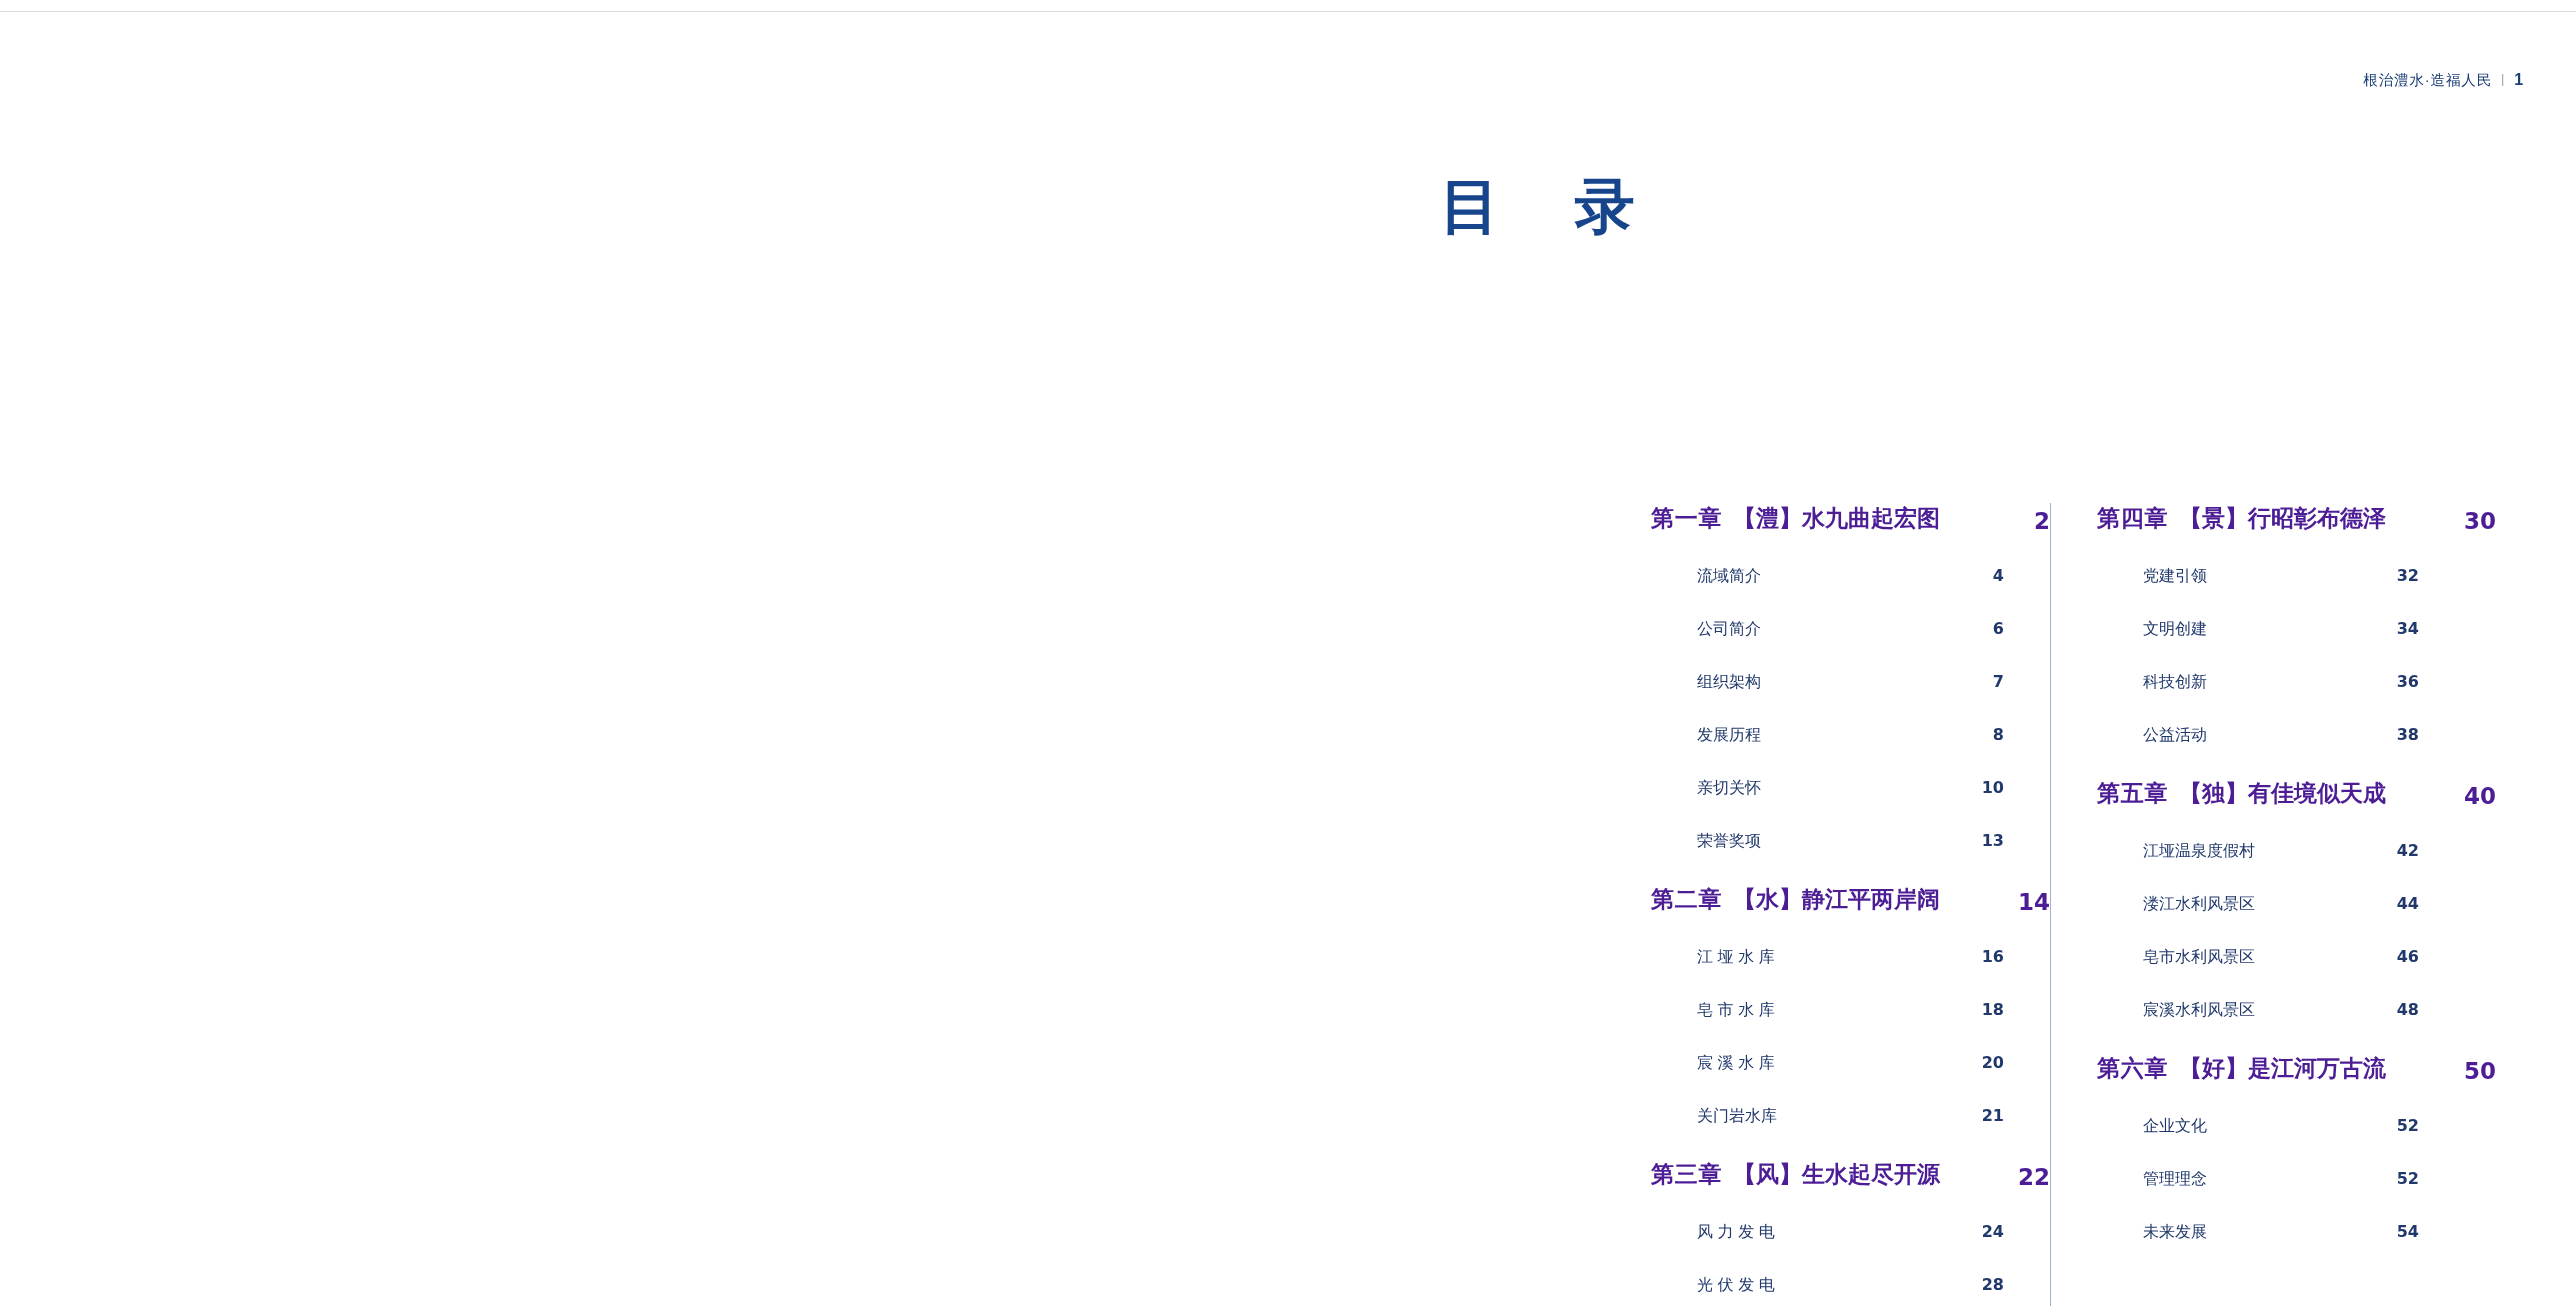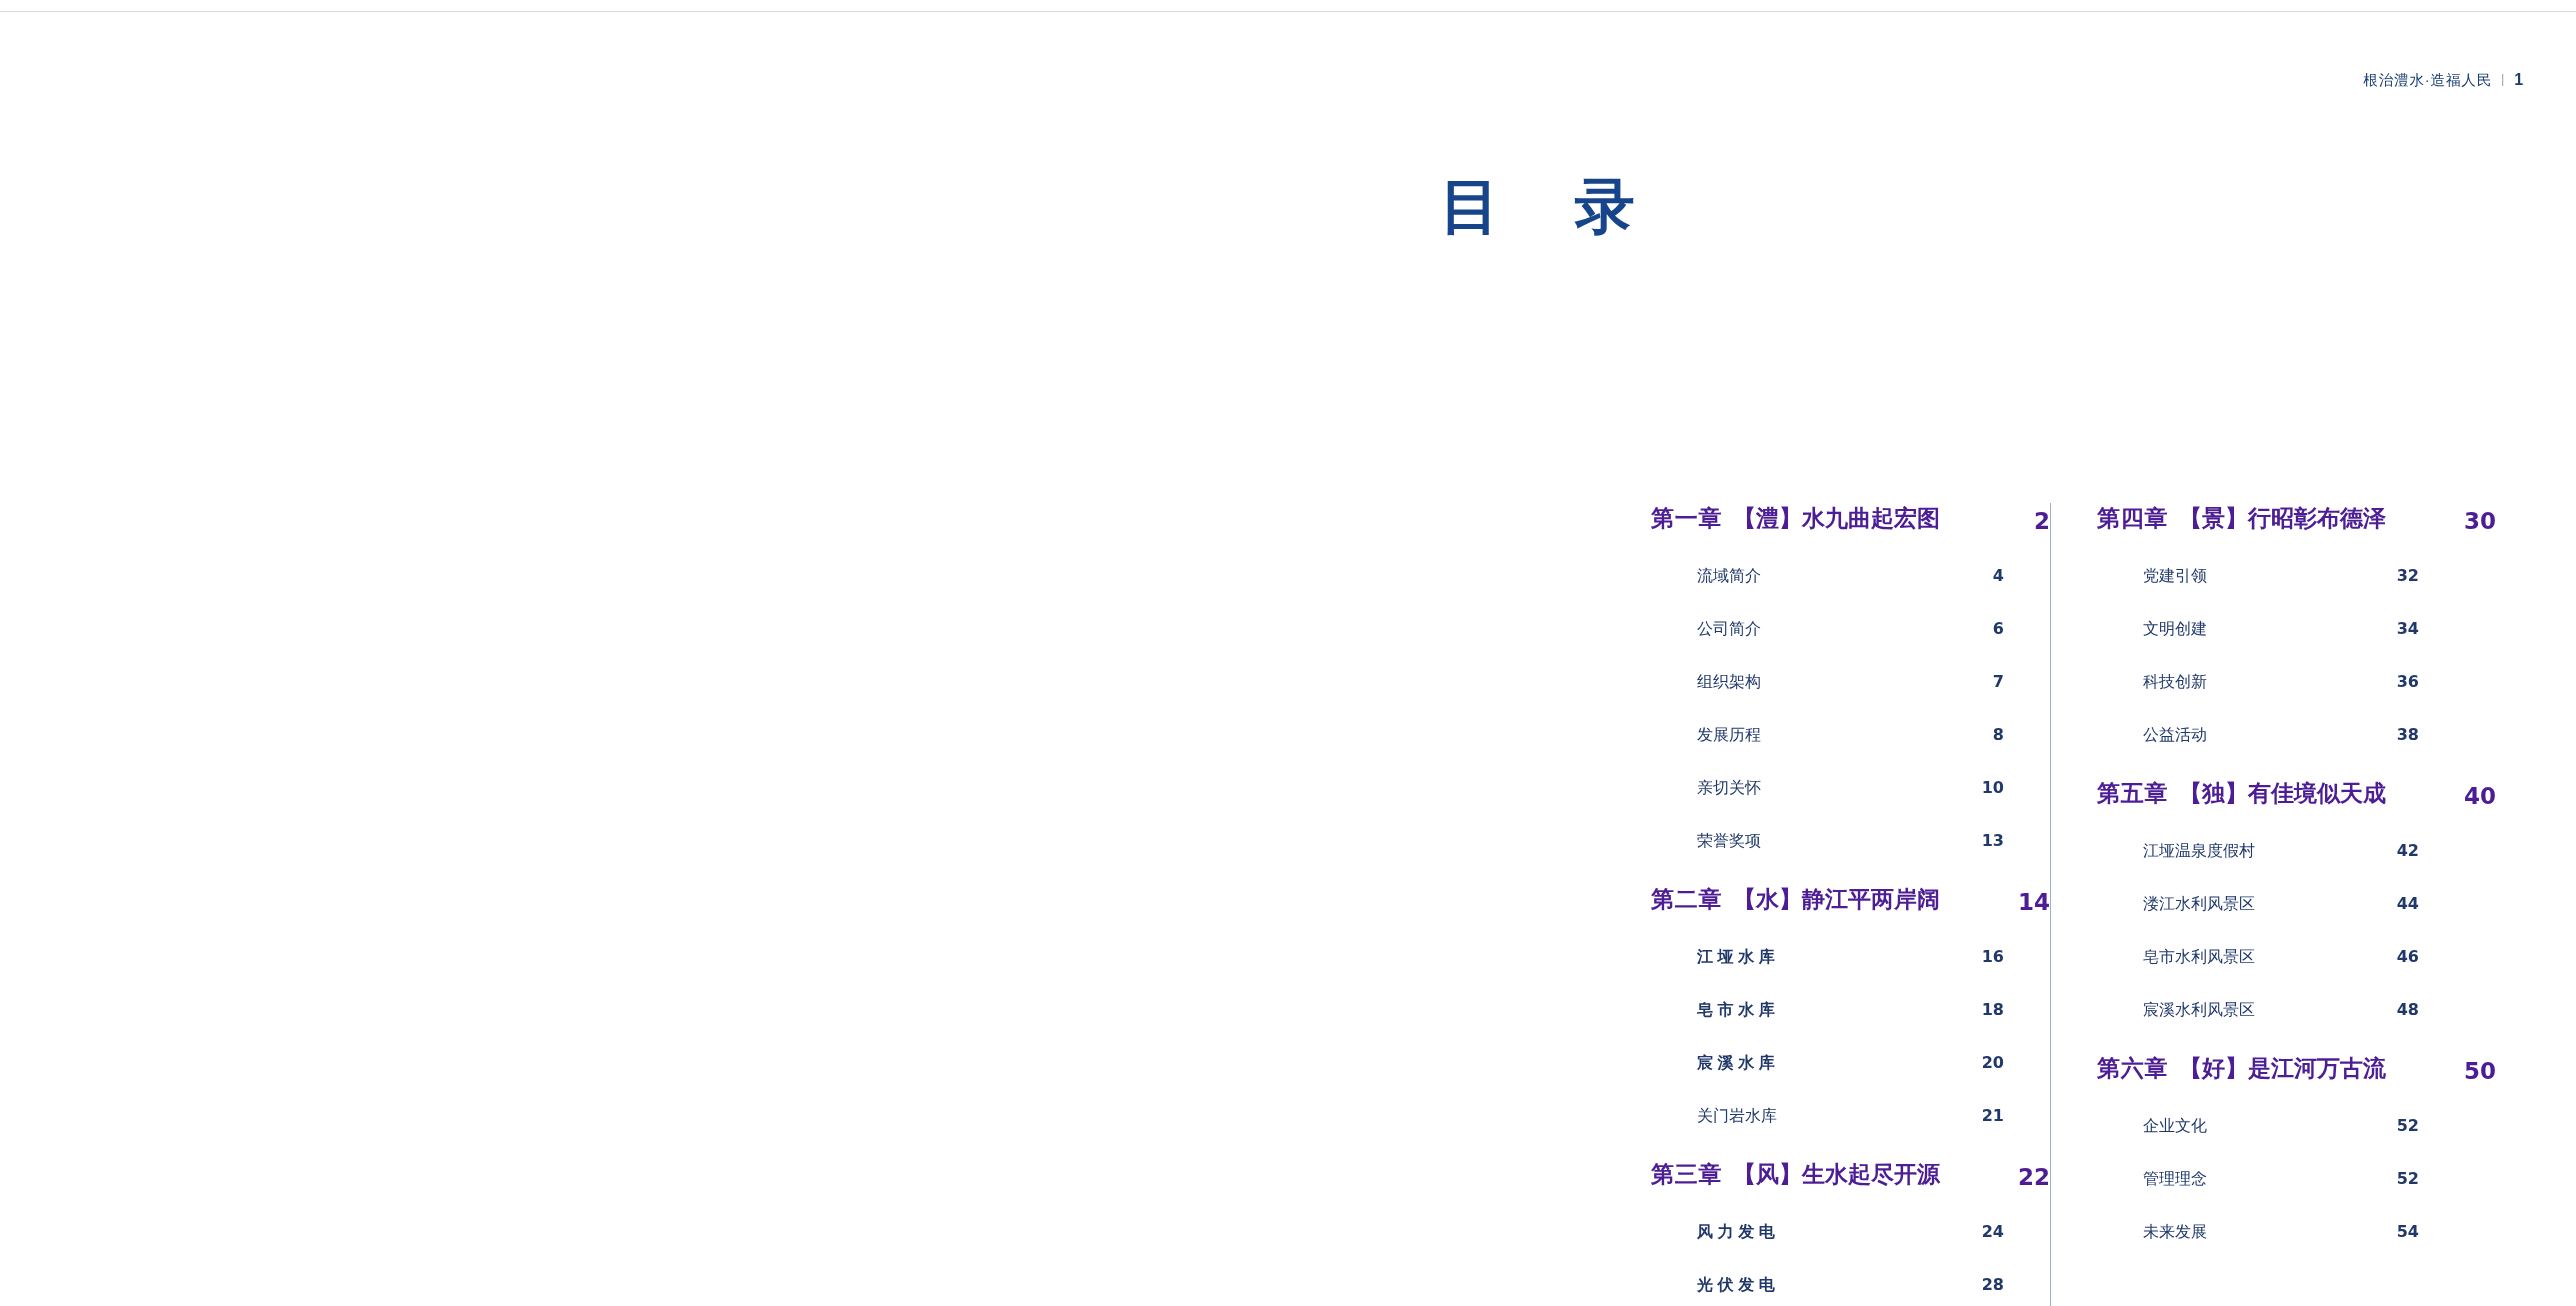--- a/index.html
+++ b/index.html
@@ -139,21 +139,20 @@
     flex: 0 0 auto;
     font-family: "DejaVu Sans", "Liberation Sans", sans-serif;
     font-weight: bold;
     font-size: 16px;
     color: #20386a;
     text-align: right;
     min-width: 26px;
   }
   .entry.spaced .e-title {
     letter-spacing: 4.6px;
-    font-weight: bold;
   }
 
   
   .toc-col.left .entries { width: 307px; }
   .toc-col.right .entries { width: 276px; }
 </style>
 </head>
 <body>
 
 <div class="top-rule"></div>

